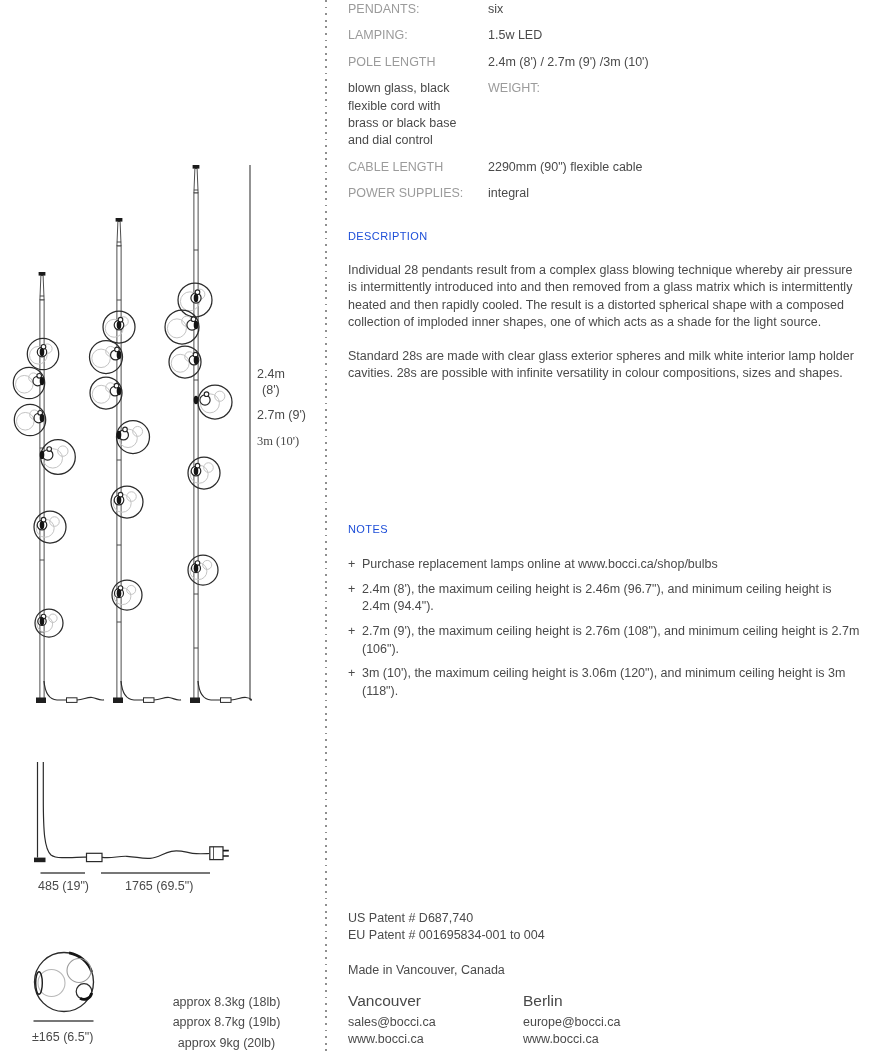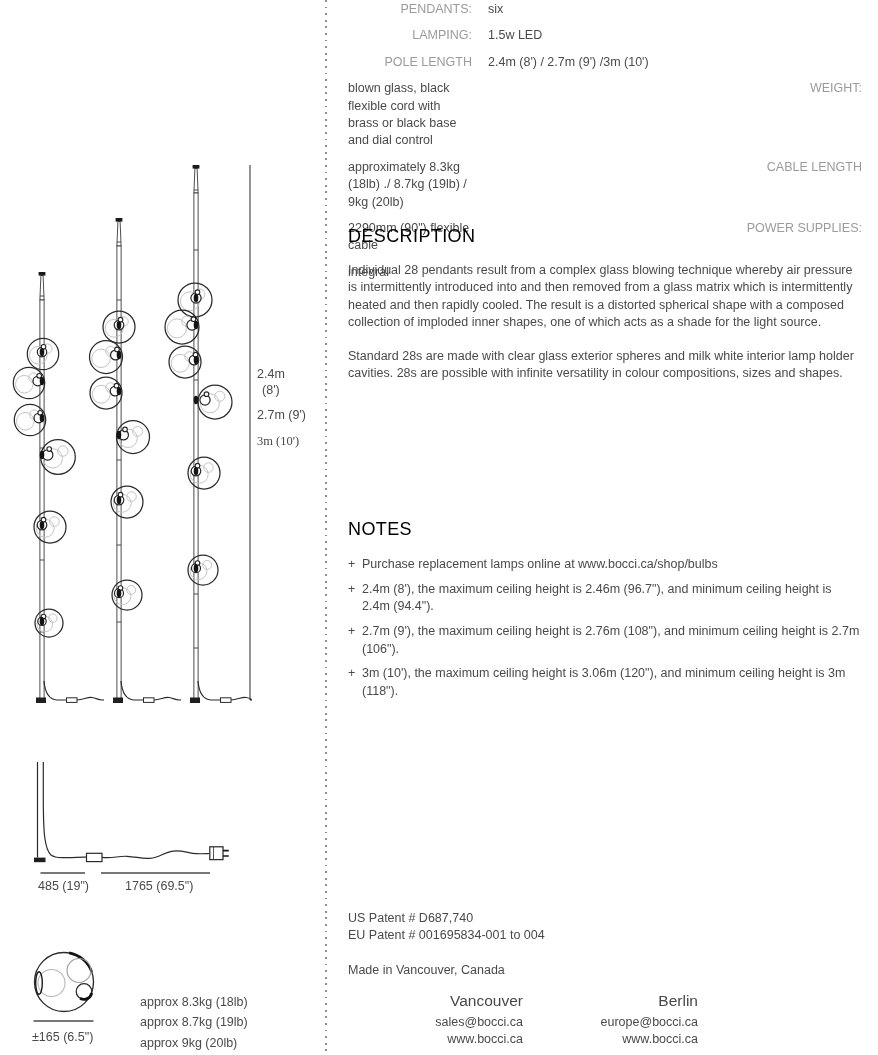--- a/index.html
+++ b/index.html
@@ -3,43 +3,43 @@
 <meta charset="utf-8">
 <style>
   html,body{margin:0;padding:0;background:#fff;}
   .page{position:relative;width:878px;height:1055px;background:#fff;overflow:hidden;
         font-family:"Liberation Sans","DejaVu Sans",sans-serif;color:#4a4a4a;}
   .divider{position:absolute;left:325px;top:0;width:2px;height:1055px;
         background:repeating-linear-gradient(to bottom,#8f8f8f 0 1.8px,transparent 1.8px 6.6px);}
   
   .rblock{position:absolute;left:348px;width:514px;font-size:12.5px;line-height:17.4px;color:#4a4a4a;}
   #spec{top:1px;display:grid;grid-template-columns:124px 1fr;column-gap:16px;row-gap:9px;}
-  .spec-label{color:#9b9b9b;text-align:right;white-space:nowrap;}
+  .spec-label{color:#9b9b9b;text-align:left;white-space:nowrap;}
   .spec-value{color:#4a4a4a;}
-  .sec-head{font-size:18px;color:#000000;letter-spacing:.4px;line-height:17.4px;}
+  .sec-head{font-size:11px;color:#1d4ed8;letter-spacing:.4px;line-height:17.4px;}
   #description{top:228px;}
   #description p{margin:16.5px 0 0 0;}
   #notes{top:521px;}
   #notes .list{margin-top:17.5px;}
   .note{position:relative;padding-left:14px;margin-bottom:7.5px;}
   .note .plus{position:absolute;left:0;top:0;}
   #patents{top:910px;}
   #madein{top:962px;}
   #offices{top:991px;display:flex;}
-  .office{width:175px;text-align:right;}
+  .office{width:175px;}
   .office .city{font-size:15.5px;line-height:19px;margin-bottom:4px;color:#484848;}
   .office .line{line-height:17px;}
   
   .dlabel{position:absolute;font-size:12.5px;color:#4a4a4a;line-height:15.5px;white-space:nowrap;}
   #hlabel1{left:257px;top:367px;text-align:center;}
   #hlabel2{left:257px;top:408px;}
   #hlabel3{left:257px;top:434px;font-family:Liberation Serif, serif;}
   #cdim1{left:38px;top:879px;}
   #cdim2{left:125px;top:879px;}
-  #weights{left:140px;top:992px;width:173px;text-align:left;line-height:20.4px;}
+  #weights{left:140px;top:992px;width:173px;text-align:center;line-height:20.4px;}
   #pdim{left:32px;top:1030px;}
   svg.diagram{position:absolute;left:0;top:0;}
 </style>
 </head>
 <body>
 
 <div class="page">
 
   <svg class="diagram" width="330" height="1055" viewBox="0 0 330 1055" fill="none">
     <g id="lamps">
@@ -233,21 +233,20 @@
 
   <div class="rblock" id="spec">
     <div class="spec-label">PENDANTS:</div>
     <div class="spec-value">six</div>
     <div class="spec-label">LAMPING:</div>
     <div class="spec-value">1.5w LED</div>
     <div class="spec-label">POLE LENGTH</div>
     <div class="spec-value">2.4m (8') / 2.7m (9') /3m (10')</div>
     <div class="spec-value" style="max-width:360px;">blown glass, black flexible cord with brass or black base and dial control</div>
     <div class="spec-label">WEIGHT:</div>
-    <div class="spec-value">approximately 8.3kg (18lb) ./ 8.7kg (19lb) / 9kg (20lb)</div>
     <div class="spec-label">CABLE LENGTH</div>
     <div class="spec-value">2290mm (90") flexible cable</div>
     <div class="spec-label">POWER SUPPLIES:</div>
     <div class="spec-value">integral</div>
   </div>
 
   <div class="rblock" id="description">
     <div class="sec-head">DESCRIPTION</div>
     <p>Individual 28 pendants result from a complex glass blowing technique whereby air pressure is intermittently introduced into and then removed from a glass matrix which is intermittently heated and then rapidly cooled. The result is a distorted spherical shape with a composed collection of imploded inner shapes, one of which acts as a shade for the light source.</p>
     <p>Standard 28s are made with clear glass exterior spheres and milk white interior lamp holder cavities. 28s are possible with infinite versatility in colour compositions, sizes and shapes.</p>

